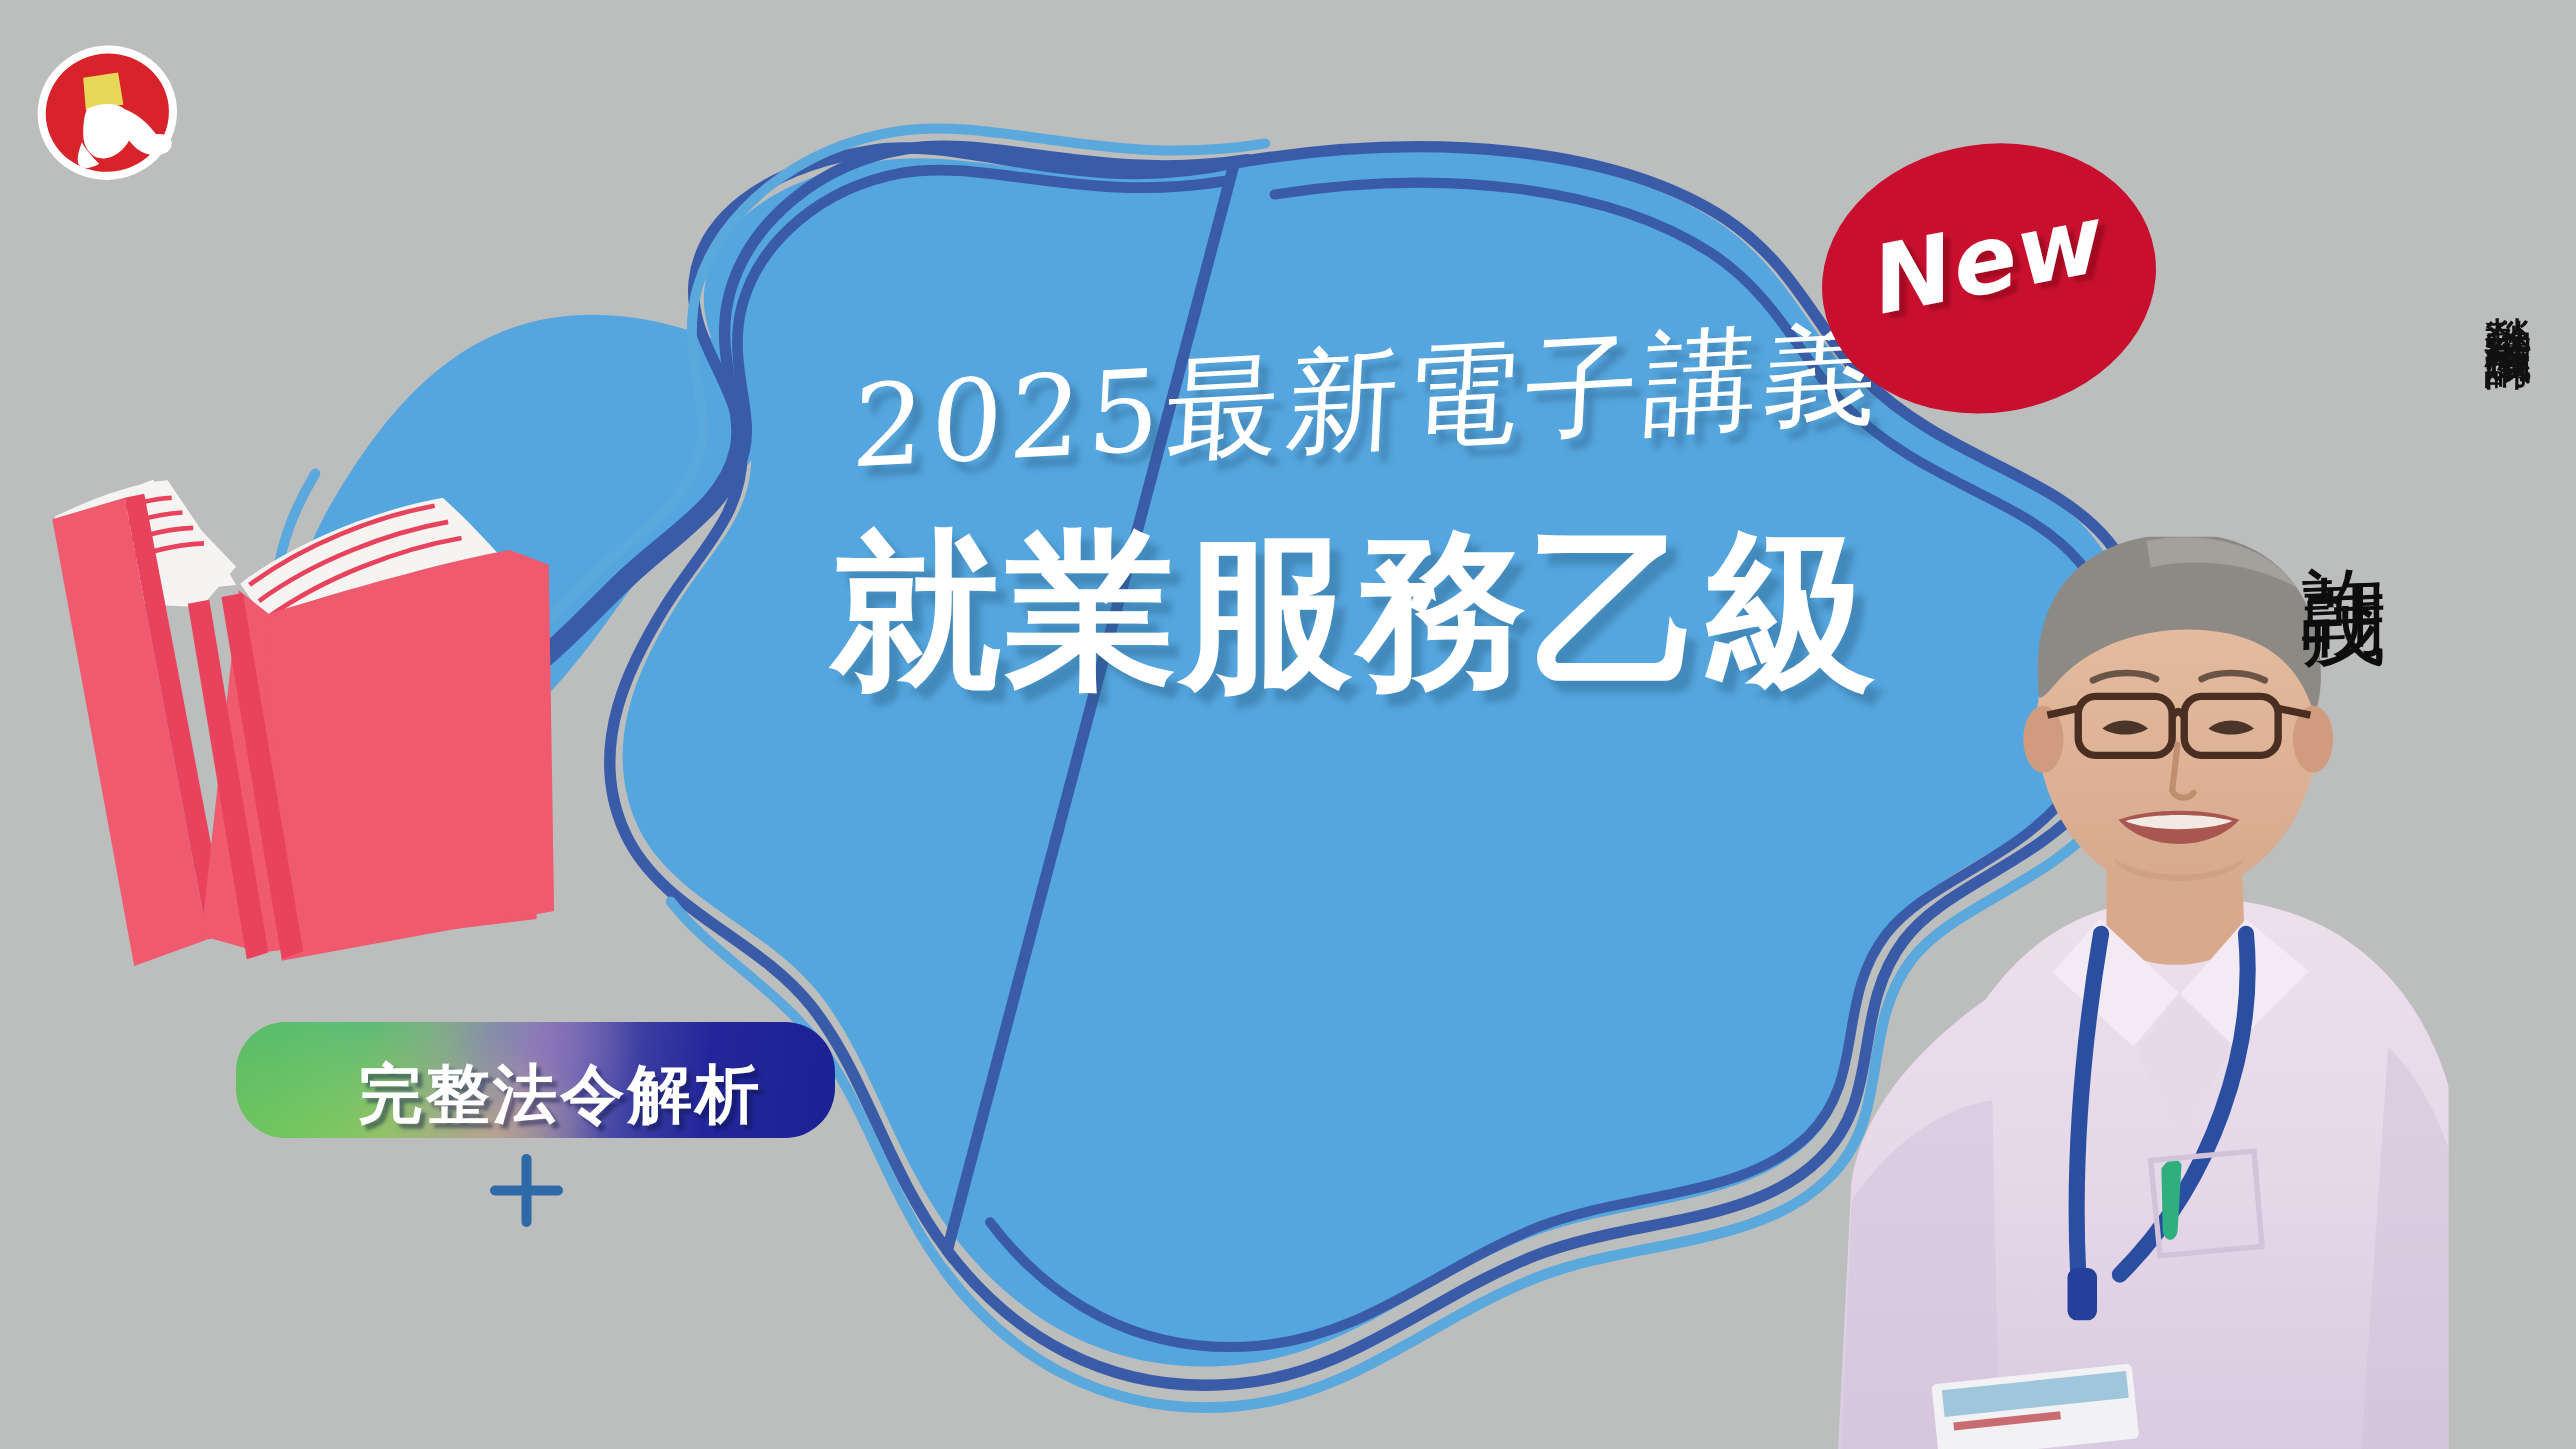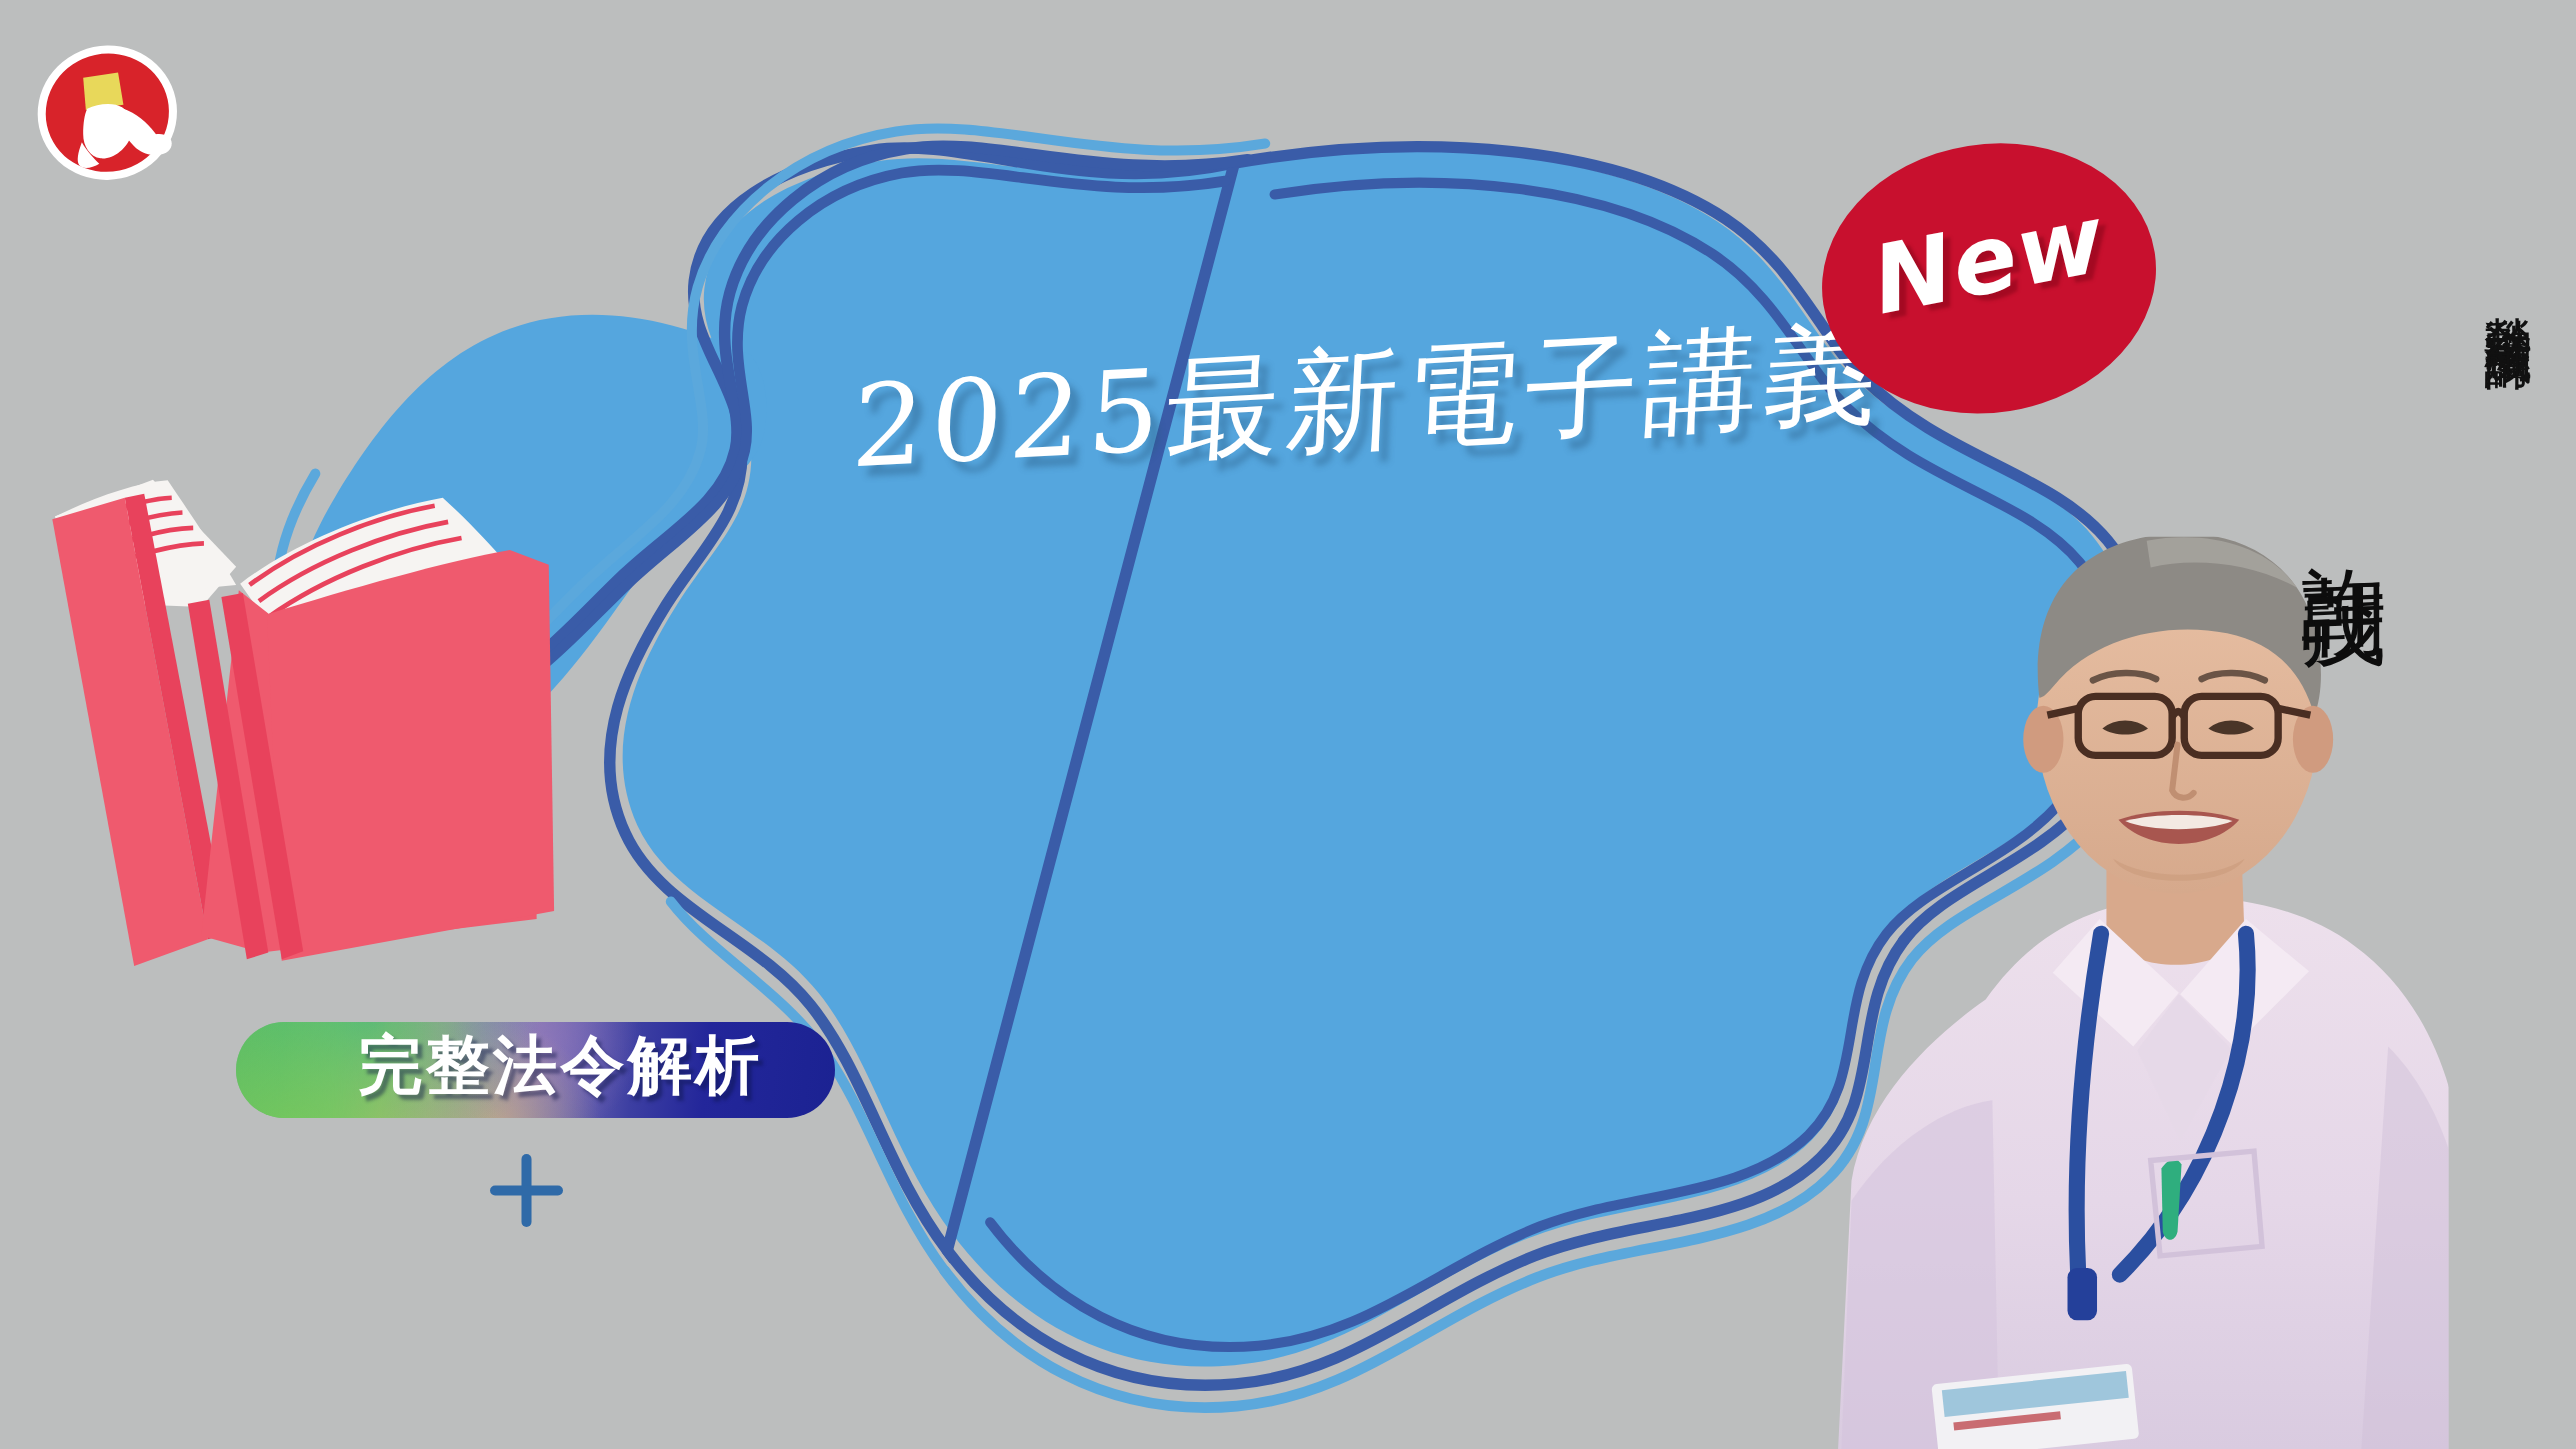--- a/index.html
+++ b/index.html
@@ -113,24 +113,24 @@
     letter-spacing: 10.7px;
     color: #0D0D0D;
     font-weight: 400;
     transform: skewY(-2.2deg);
     z-index: 7;
   }
 
   
   .pill {
     position: absolute;
-    height: 96px;
+    height: 116px;
     border-radius: 50px;
     display: flex;
-    align-items: flex-start;
+    align-items: flex-end;
     justify-content: center;
     z-index: 5;
     background:
       linear-gradient( 96deg,
         #57B968 0%,
         #63BE6B 8%,
         #96C86A 17%,
         #C9C06B 25%,
         #C4A98A 33%,
         #A58EA8 41%,
@@ -397,20 +397,21 @@
   </svg>
 
   <svg class="layer" id="new-layer" viewBox="0 0 3840 2160" style="z-index:7">
     <ellipse cx="2965" cy="415" rx="250" ry="200" fill="#C8102E" transform="rotate(-9 2965 415)"></ellipse>
   </svg>
 
   <div class="new-badge-text">New</div>
 
   <div class="headline-wrap">
     <div class="headline-1">2025最新電子講義</div>
+    <div class="headline-2">就業服務乙級</div>
   </div>
 
   <div class="vert-subtitle">勞動法令權威講師</div>
 
   <div class="vert-name">許朝茂</div>
 
   <div class="pill" id="pill-1">
     <span class="pill-label">完整法令解析</span>
   </div>
 

